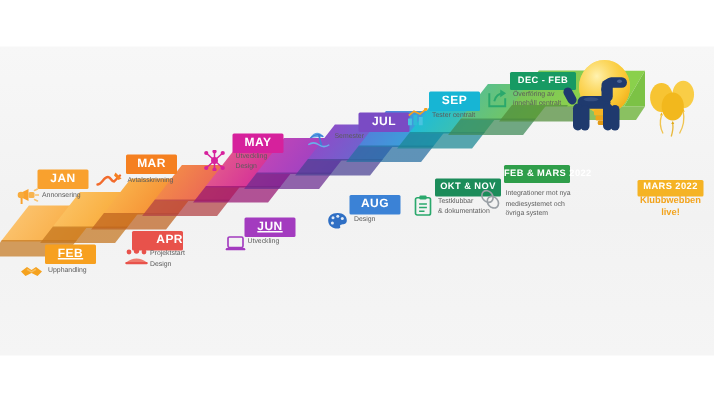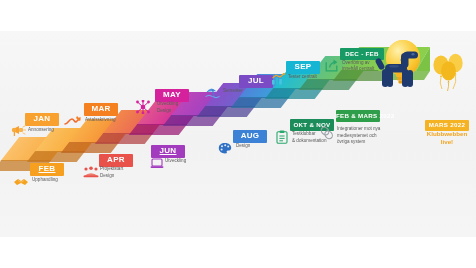--- a/index.html
+++ b/index.html
@@ -190,21 +190,21 @@
 
     <div class="badge m" style="left:84px; top:72px; background:#f58020;">MAR</div>
     <span class="ico" style="left:64px; top:83px;">
       <svg width="18" height="12" viewBox="0 0 18 12">
         <path d="M1 9 C4 9 5 4 8 4 C10 4 10 7 12 7 L16 3" stroke="#f26b2c" stroke-width="1.6" fill="none" stroke-linecap="round"></path>
         <path d="M13 1 L17 5 L15 6 L12 3 Z" fill="#f58020"></path>
       </svg>
     </span>
     <div class="cap" style="left:85px; top:85.5px;">Avtalsskrivning</div>
 
-    <div class="badge m" style="left:99px; top:123px; background:#e8524b;">APR</div>
+    <div class="badge m" style="left:88px; top:123px; background:#e8524b;text-align:right;">APR</div>
     <span class="ico" style="left:83px; top:134px;">
       <svg width="16" height="12" viewBox="0 0 16 12">
         <circle cx="3" cy="3" r="1.6" fill="#e8524b"></circle>
         <circle cx="8" cy="2.3" r="1.8" fill="#e8524b"></circle>
         <circle cx="13" cy="3" r="1.6" fill="#e8524b"></circle>
         <path d="M1 10 Q8 4.5 15 10 Z" fill="#ef7a6e"></path>
         <rect x="0.5" y="9.6" width="15" height="1.6" rx=".8" fill="#e8524b"></rect>
       </svg>
     </span>
     <div class="cap" style="left:100px; top:135px;">Projektstart
@@ -226,21 +226,21 @@
         <circle cx="12.5" cy="2" r="1.4" fill="#d6219c"></circle>
         <circle cx="1.5" cy="12" r="1.4" fill="#d6219c"></circle>
         <circle cx="12.5" cy="12" r="1.4" fill="#d6219c"></circle>
         <circle cx="7" cy="1" r="1.4" fill="#d6219c"></circle>
         <circle cx="7" cy="13" r="1.4" fill="#d6219c"></circle>
       </svg>
     </span>
     <div class="cap" style="left:157px; top:70px;">Utveckling
 Design</div>
 
-    <div class="badge m" style="left:151px; top:114px; background:#a33bbf;text-decoration:underline;">JUN</div>
+    <div class="badge m" style="left:163px; top:114px; background:#a33bbf;text-decoration:underline;">JUN</div>
     <span class="ico" style="left:150px; top:125px;">
       <svg width="14" height="11" viewBox="0 0 14 11">
         <rect x="2" y="1" width="10" height="7" rx="1" fill="none" stroke="#a33bbf" stroke-width="1.1"></rect>
         <rect x="0.5" y="8.3" width="13" height="1.6" rx=".8" fill="#a33bbf"></rect>
       </svg>
     </span>
     <div class="cap" style="left:165px; top:126.5px;">Utveckling</div>
 
     <div class="badge m" style="left:239px; top:44px; background:#7a4bc4;">JUL</div>
     <span class="ico" style="left:205px; top:55px;">

